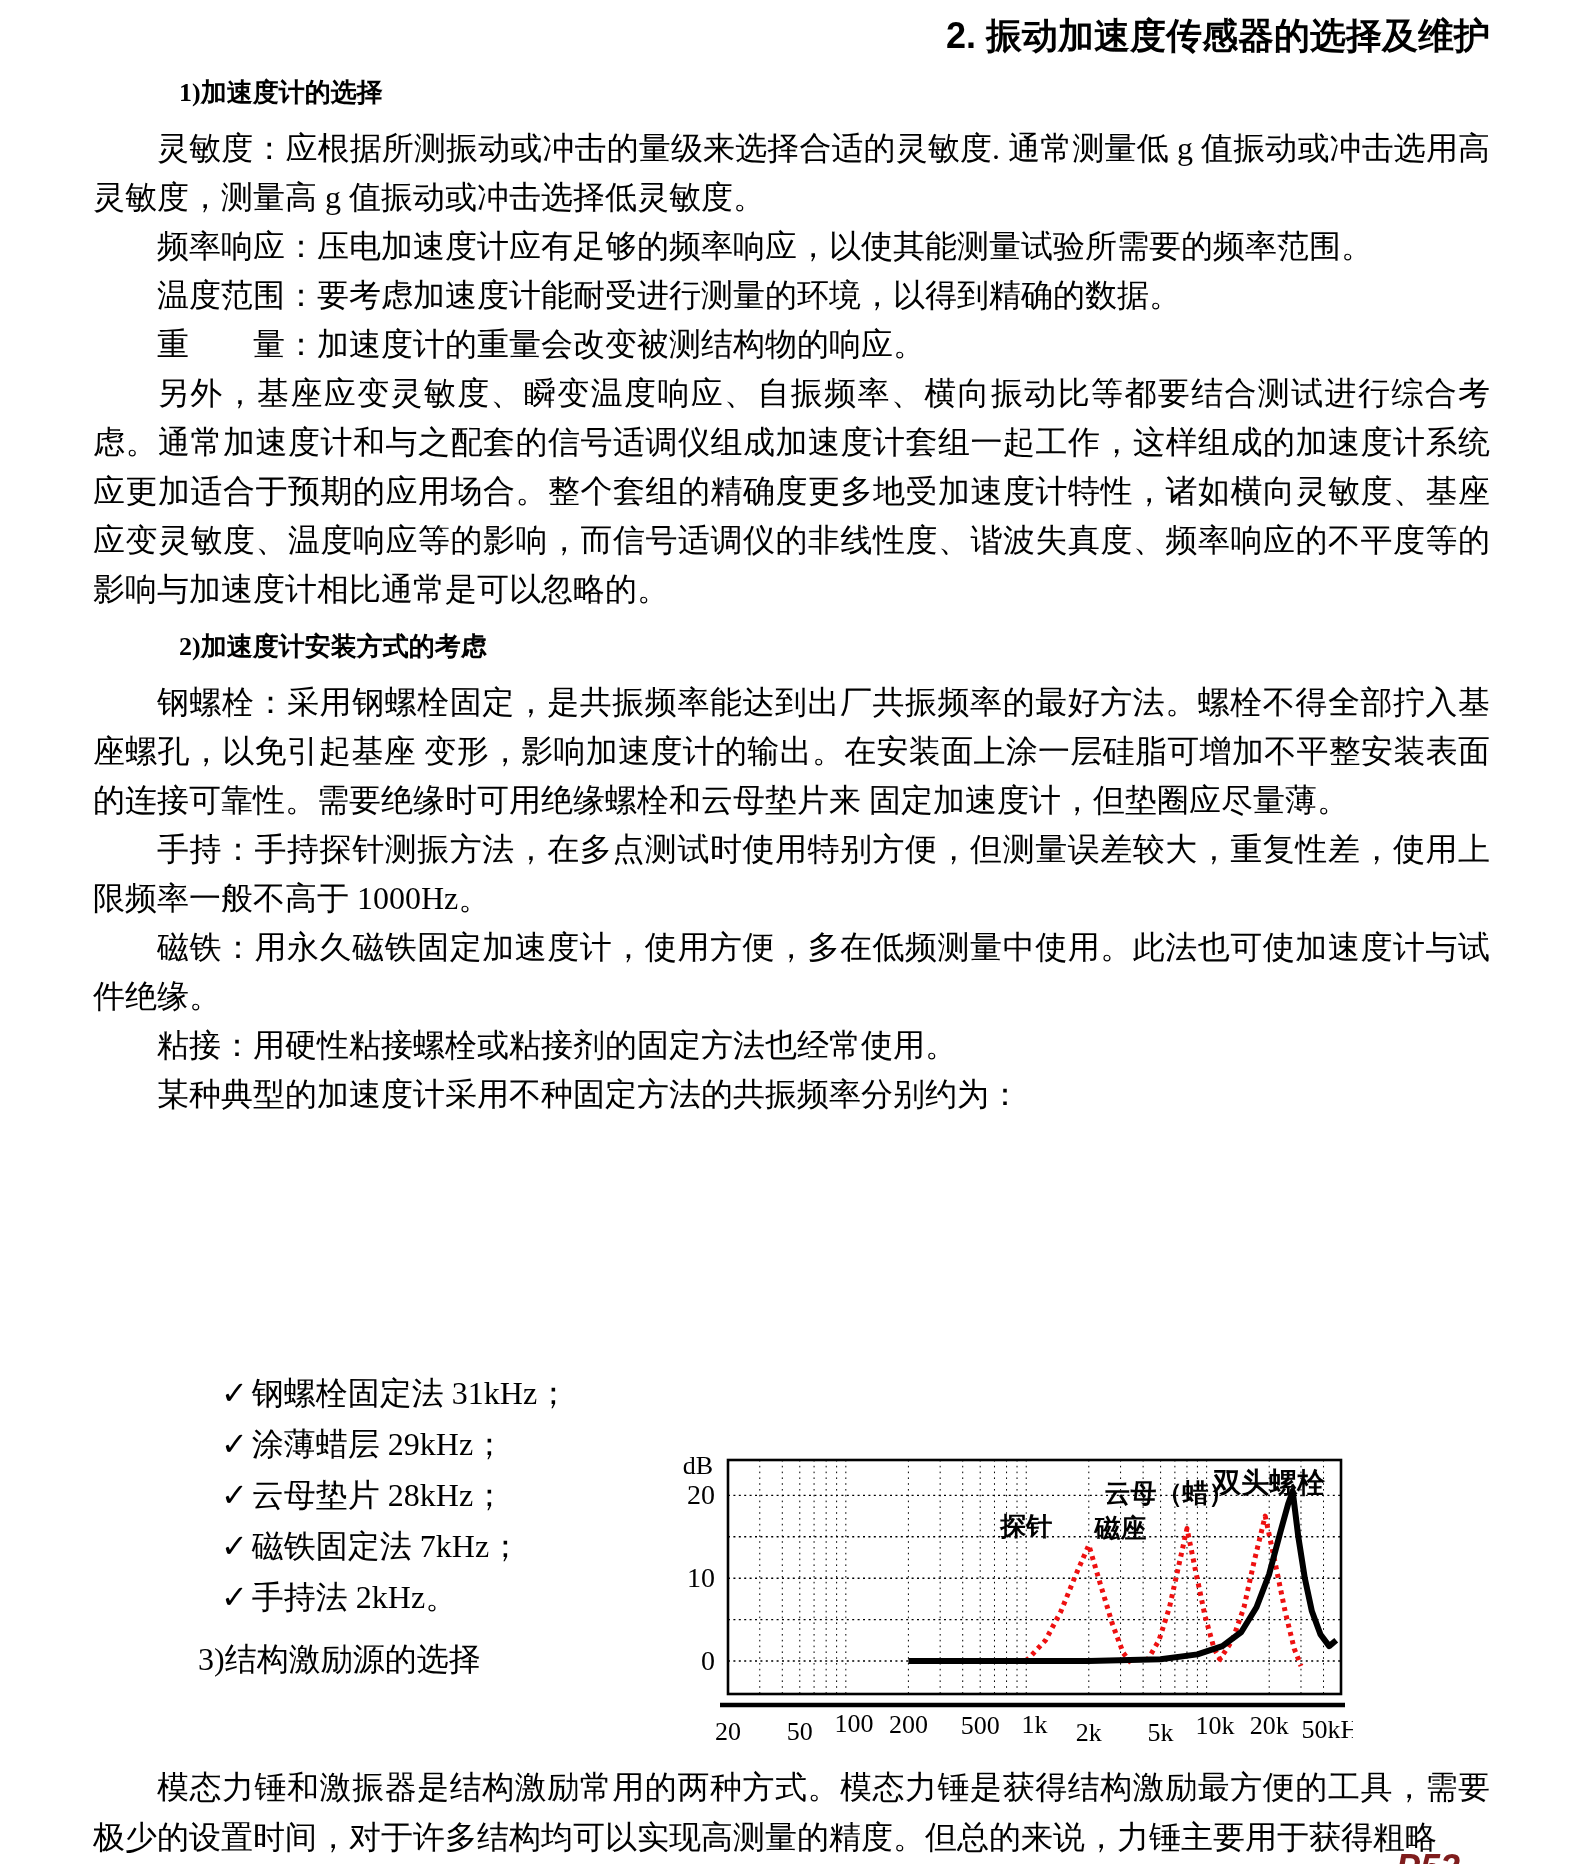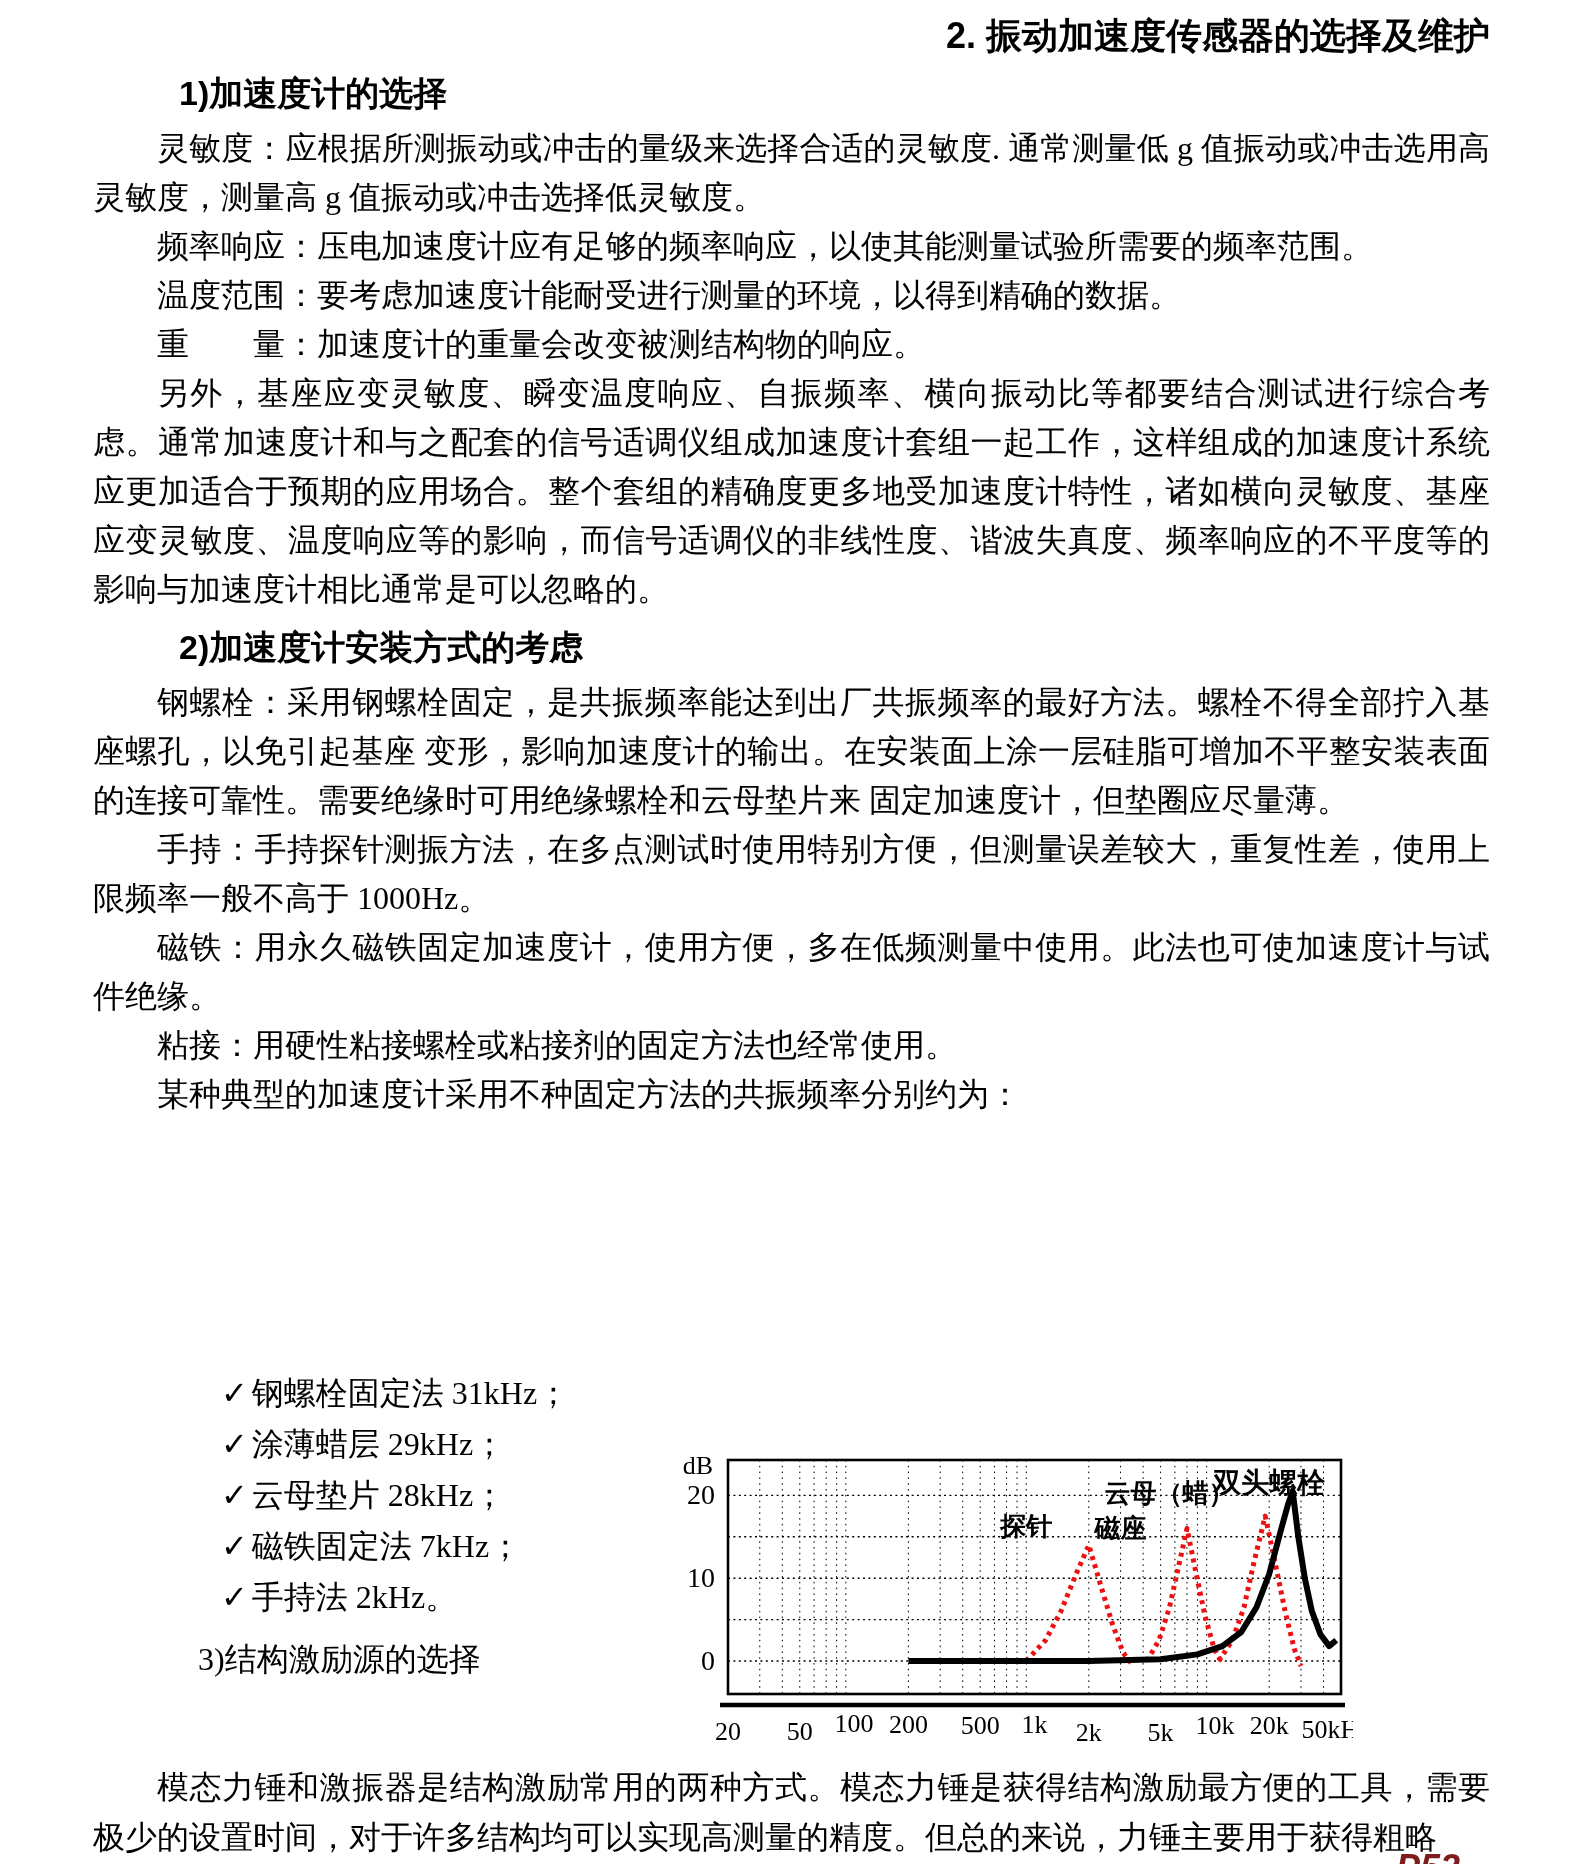--- a/index.html
+++ b/index.html
@@ -3,22 +3,22 @@
 <meta charset="utf-8">
 <style>
   html,body{margin:0;padding:0;}
   body{width:1587px;height:1864px;background:#ffffff;color:#000;
        font-family:"Liberation Serif","DejaVu Serif",serif;font-size:32px;
        position:relative;overflow:hidden;}
   .page{position:absolute;inset:0;}
   .block-top{position:absolute;top:12px;left:93px;width:1397px;}
   .doc-title{font-family:"Liberation Sans","DejaVu Sans",sans-serif;
        font-weight:bold;font-size:36px;line-height:44px;margin:2px 0 12px 47px;text-align:right;}
-  .h2{font-family:Liberation Sans, sans-serif;
-       font-weight:bold;font-size:34px;line-height:46px;margin:10px 0 8px 86px;}
+  .h2{font-family:Liberation Serif, serif;
+       font-weight:bold;font-size:26px;line-height:46px;margin:10px 0 8px 86px;}
   p.body{margin:0;text-align:justify;text-indent:2em;line-height:49px;}
   .block-mid{position:absolute;top:1368px;left:93px;width:560px;}
   .check-item{line-height:51px;padding-left:128px;white-space:nowrap;}
   .check-glyph{margin-right:4px;}
   .h3{font-size:32px;line-height:49px;margin-top:12px;padding-left:105px;white-space:nowrap;}
   .chart-wrap{position:absolute;top:1448px;left:653px;width:700px;height:330px;}
   .block-bottom{position:absolute;top:1762px;left:93px;width:1397px;}
   p.body-last{margin:0;text-align:justify;text-indent:2em;line-height:50px;}
   .page-num{position:absolute;top:1847px;left:1396px;
        font-family:"Liberation Sans","DejaVu Sans",sans-serif;

